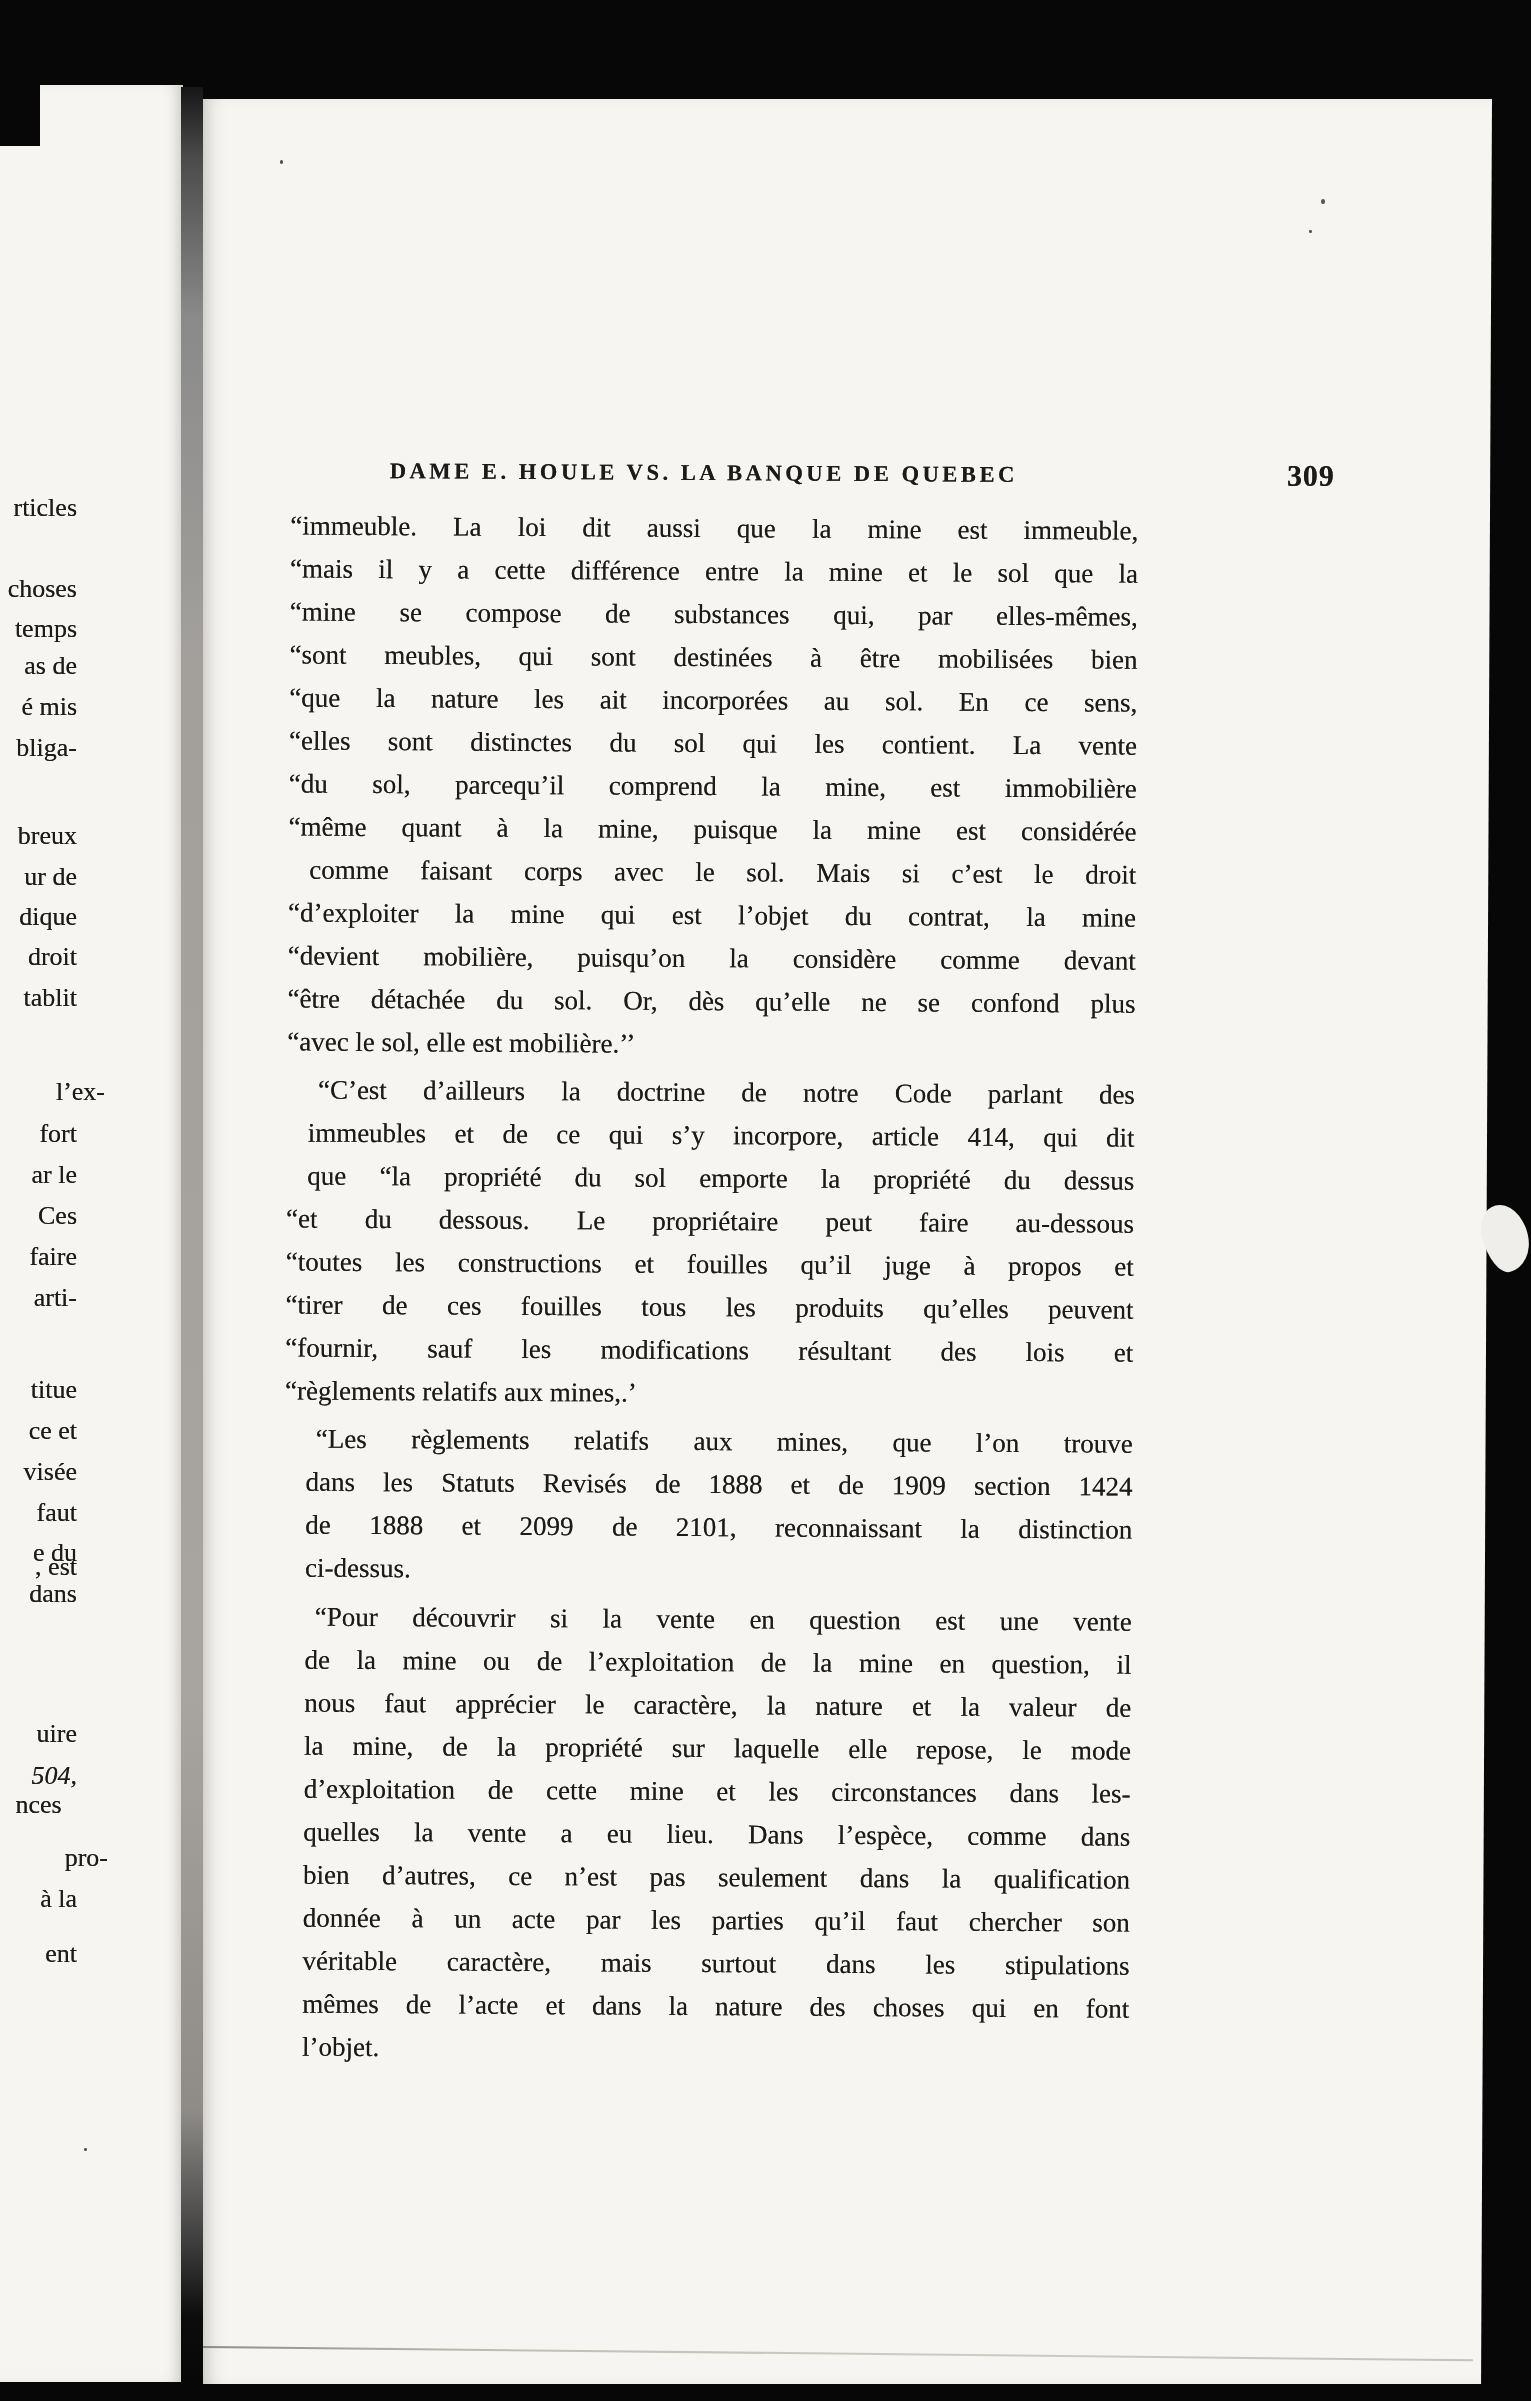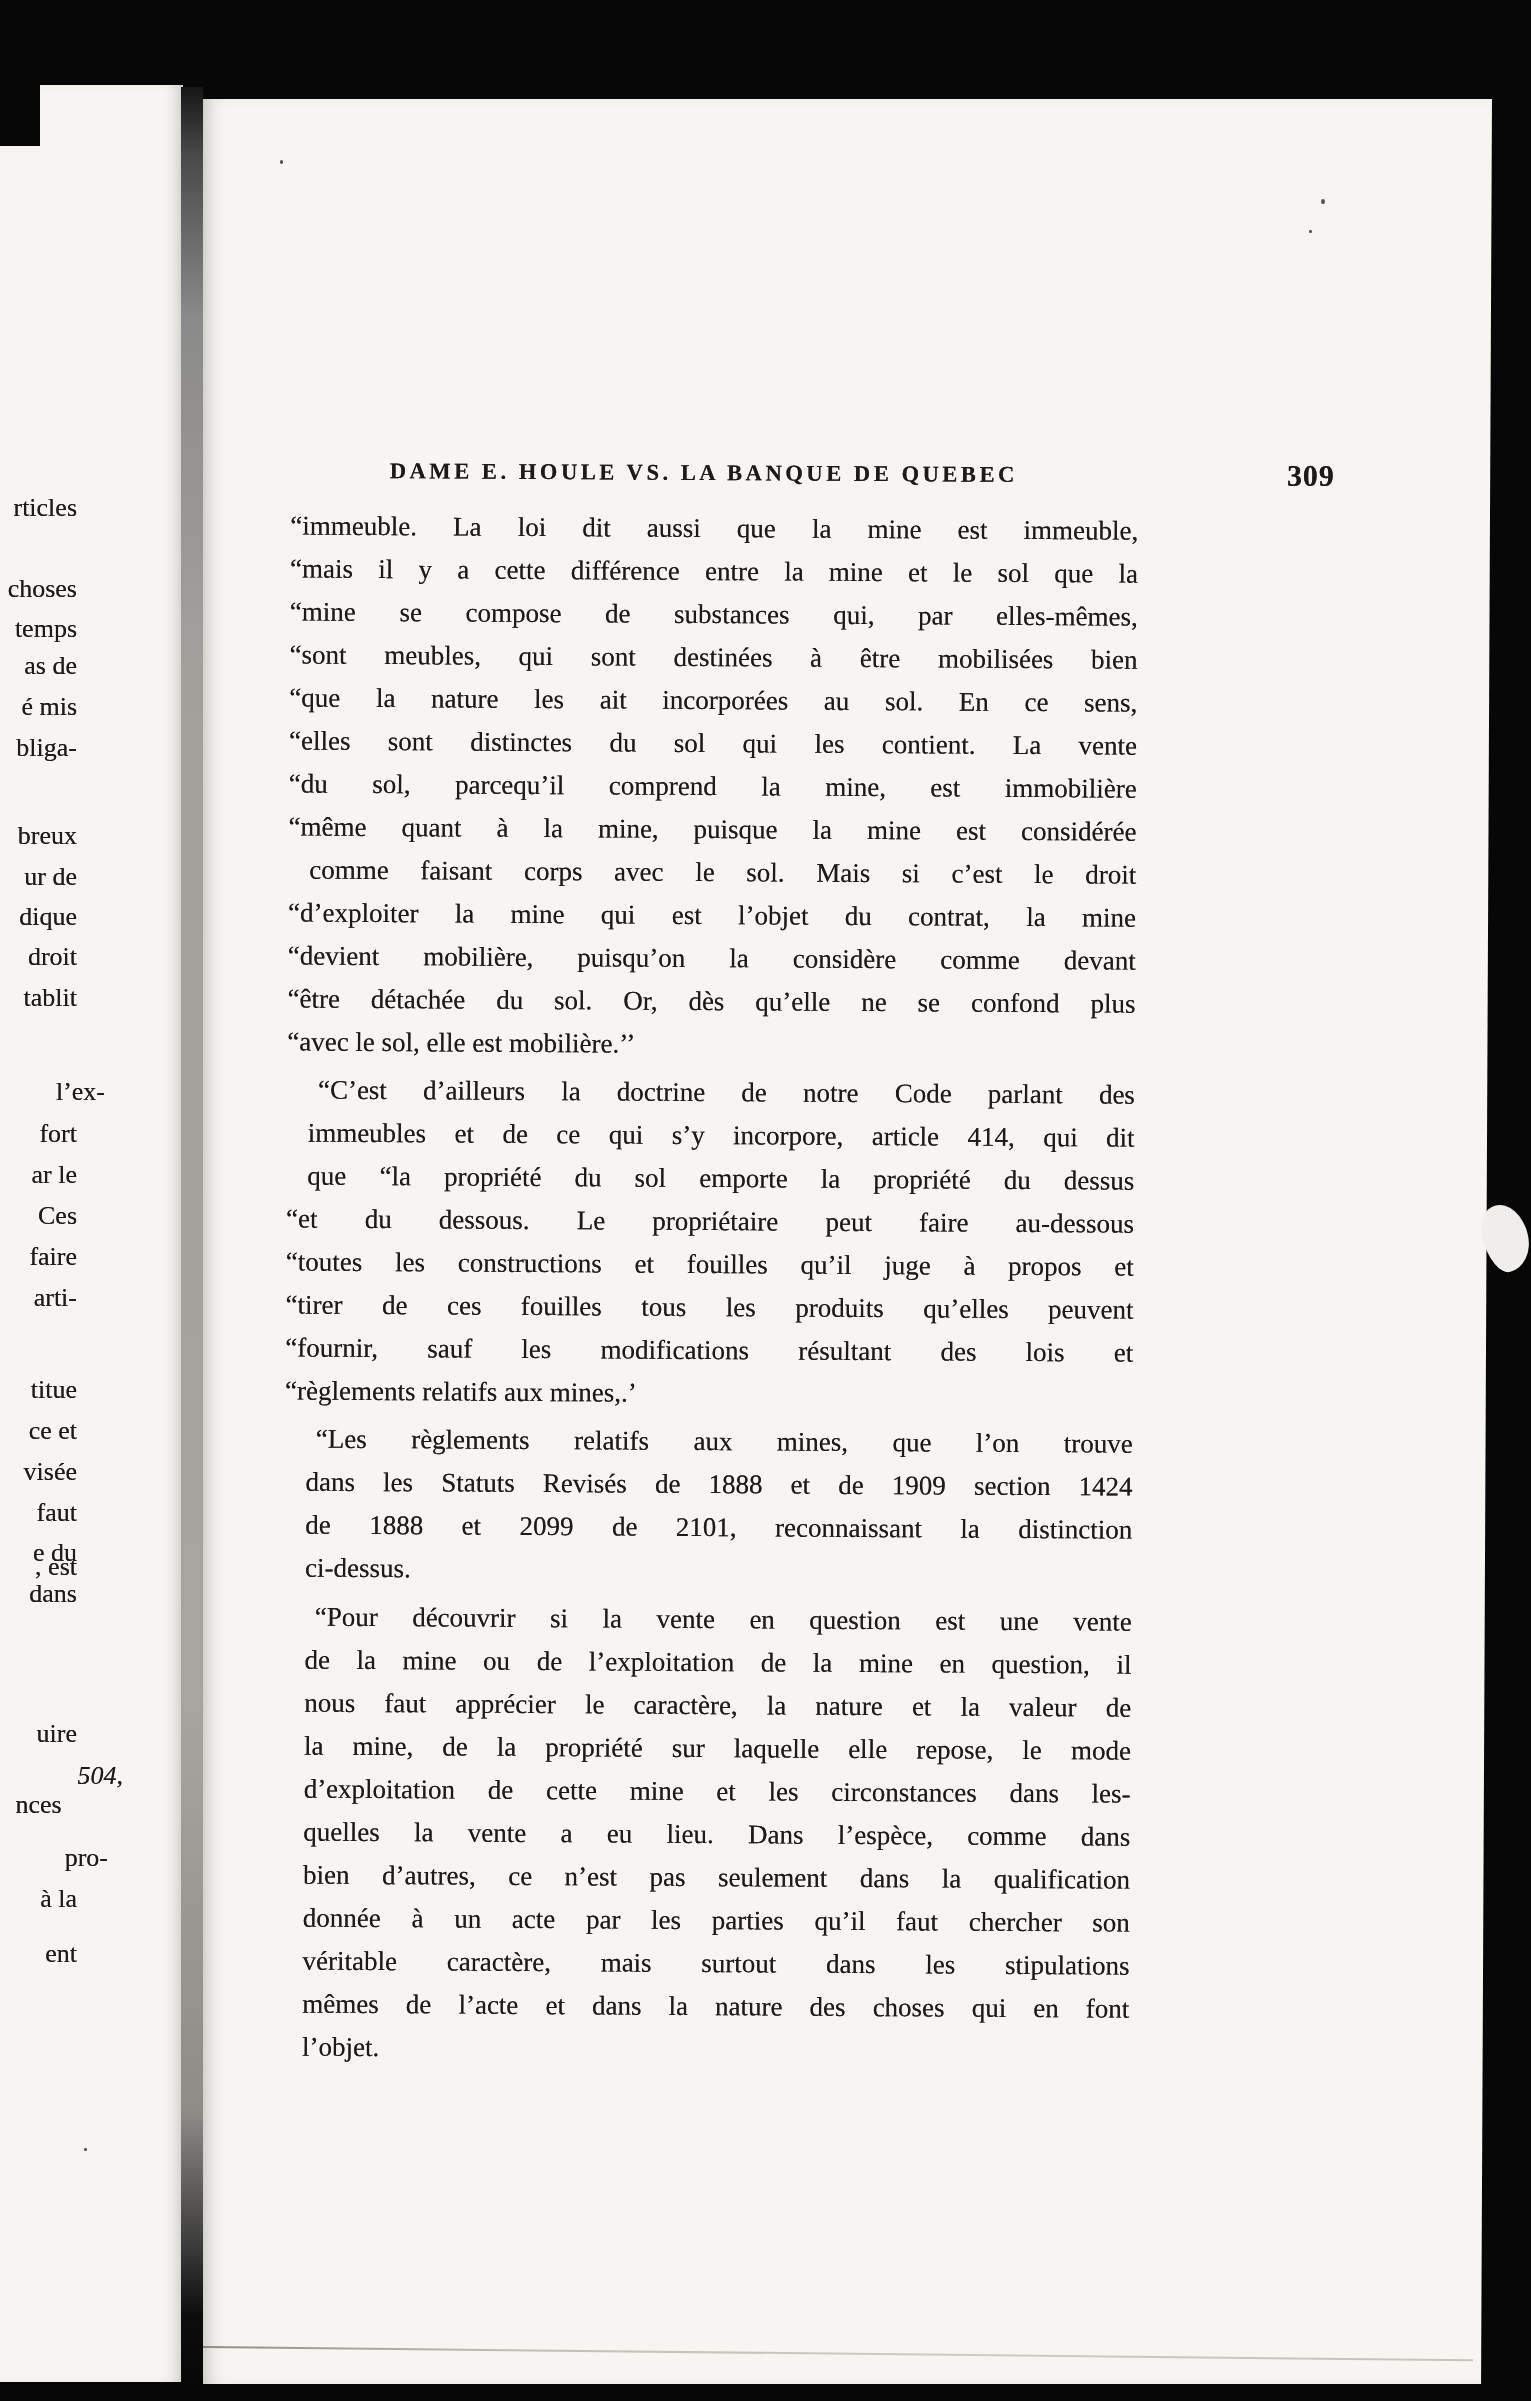--- a/index.html
+++ b/index.html
@@ -127,21 +127,21 @@
       <div class="frag" style="top: 1214px;">faire</div>
       <div class="frag" style="top: 1255px;">arti-</div>
       <div class="frag" style="top: 1347px;">titue</div>
       <div class="frag" style="top: 1388px;">ce et</div>
       <div class="frag" style="top: 1429px;">visée</div>
       <div class="frag" style="top: 1470px;">faut</div>
       <div class="frag" style="top: 1510px;">e du</div>
       <div class="frag" style="top: 1551px;">dans</div>
       <div class="frag" style="top: 1524px;">, est</div>
       <div class="frag" style="top: 1691px;">uire</div>
-      <div class="frag it" style="top: 1733px; padding-left: 46px;">504,</div>
+      <div class="frag it" style="top: 1733px;">504,</div>
       <div class="frag" style="top: 1762px; text-align: center;">nces</div>
       <div class="frag" style="top: 1815px; padding-left: 31px;">pro-</div>
       <div class="frag" style="top: 1856px;">à la</div>
       <div class="frag" style="top: 1911px;">ent</div>
     </div>
 
   <div id="corner-patch"></div>
   <div id="bottom-rule"></div>
   <div id="paper-notch"></div>
   <div id="speck1" class="speck"></div>

